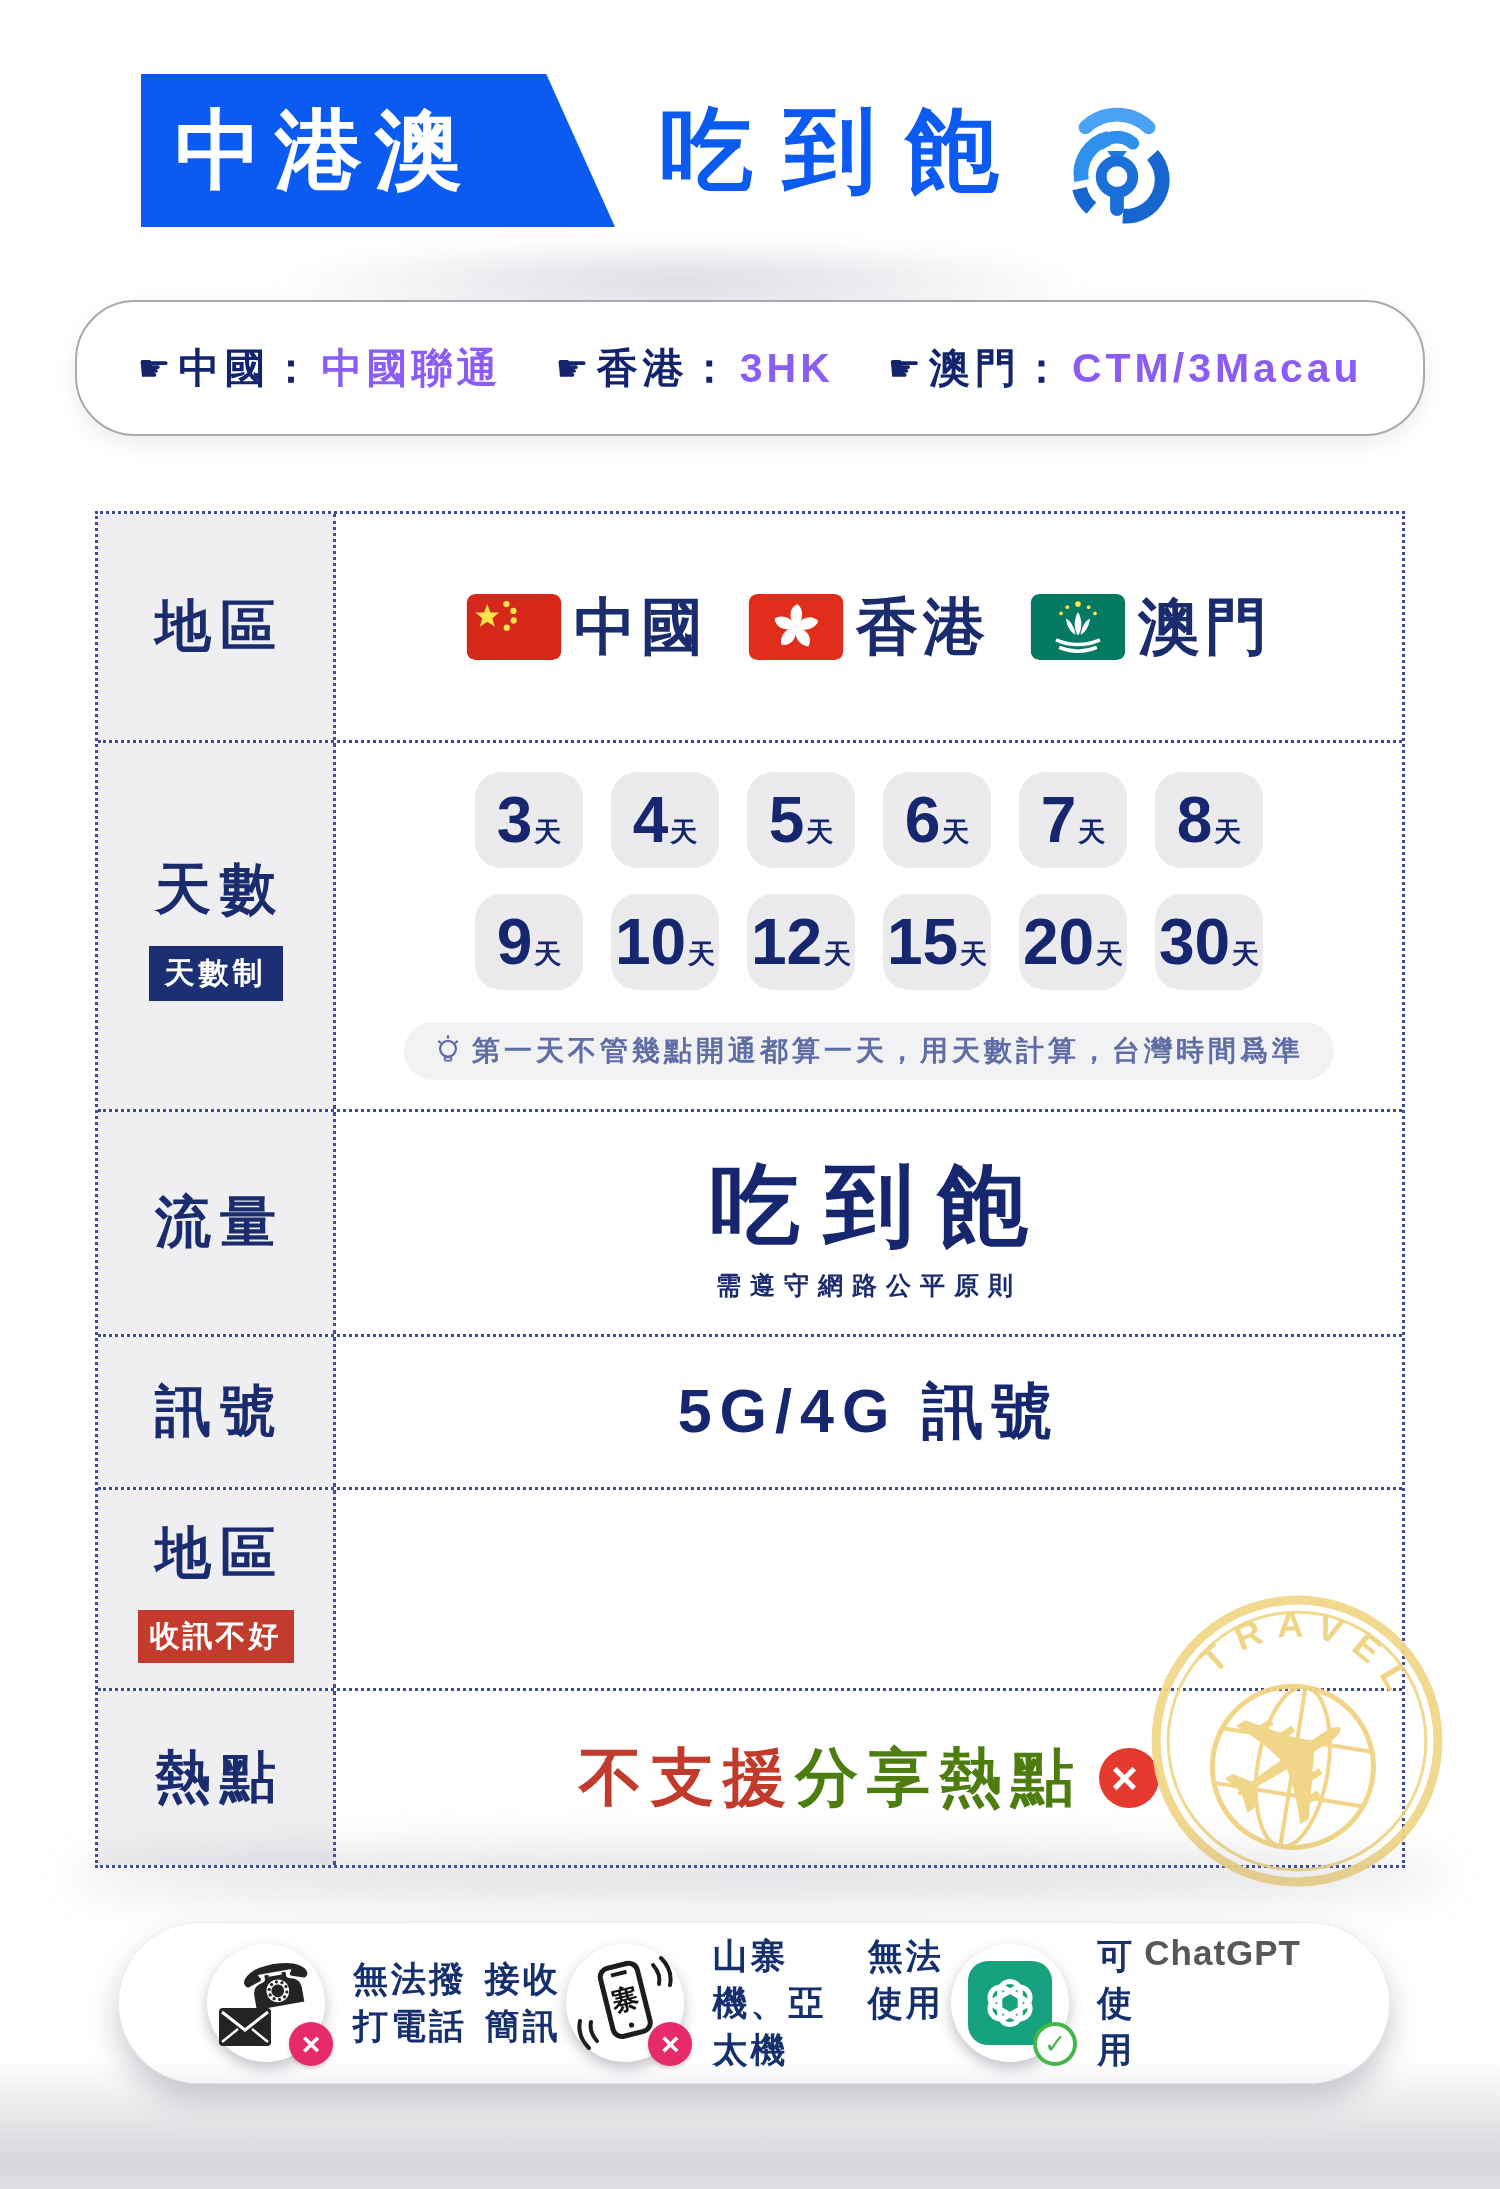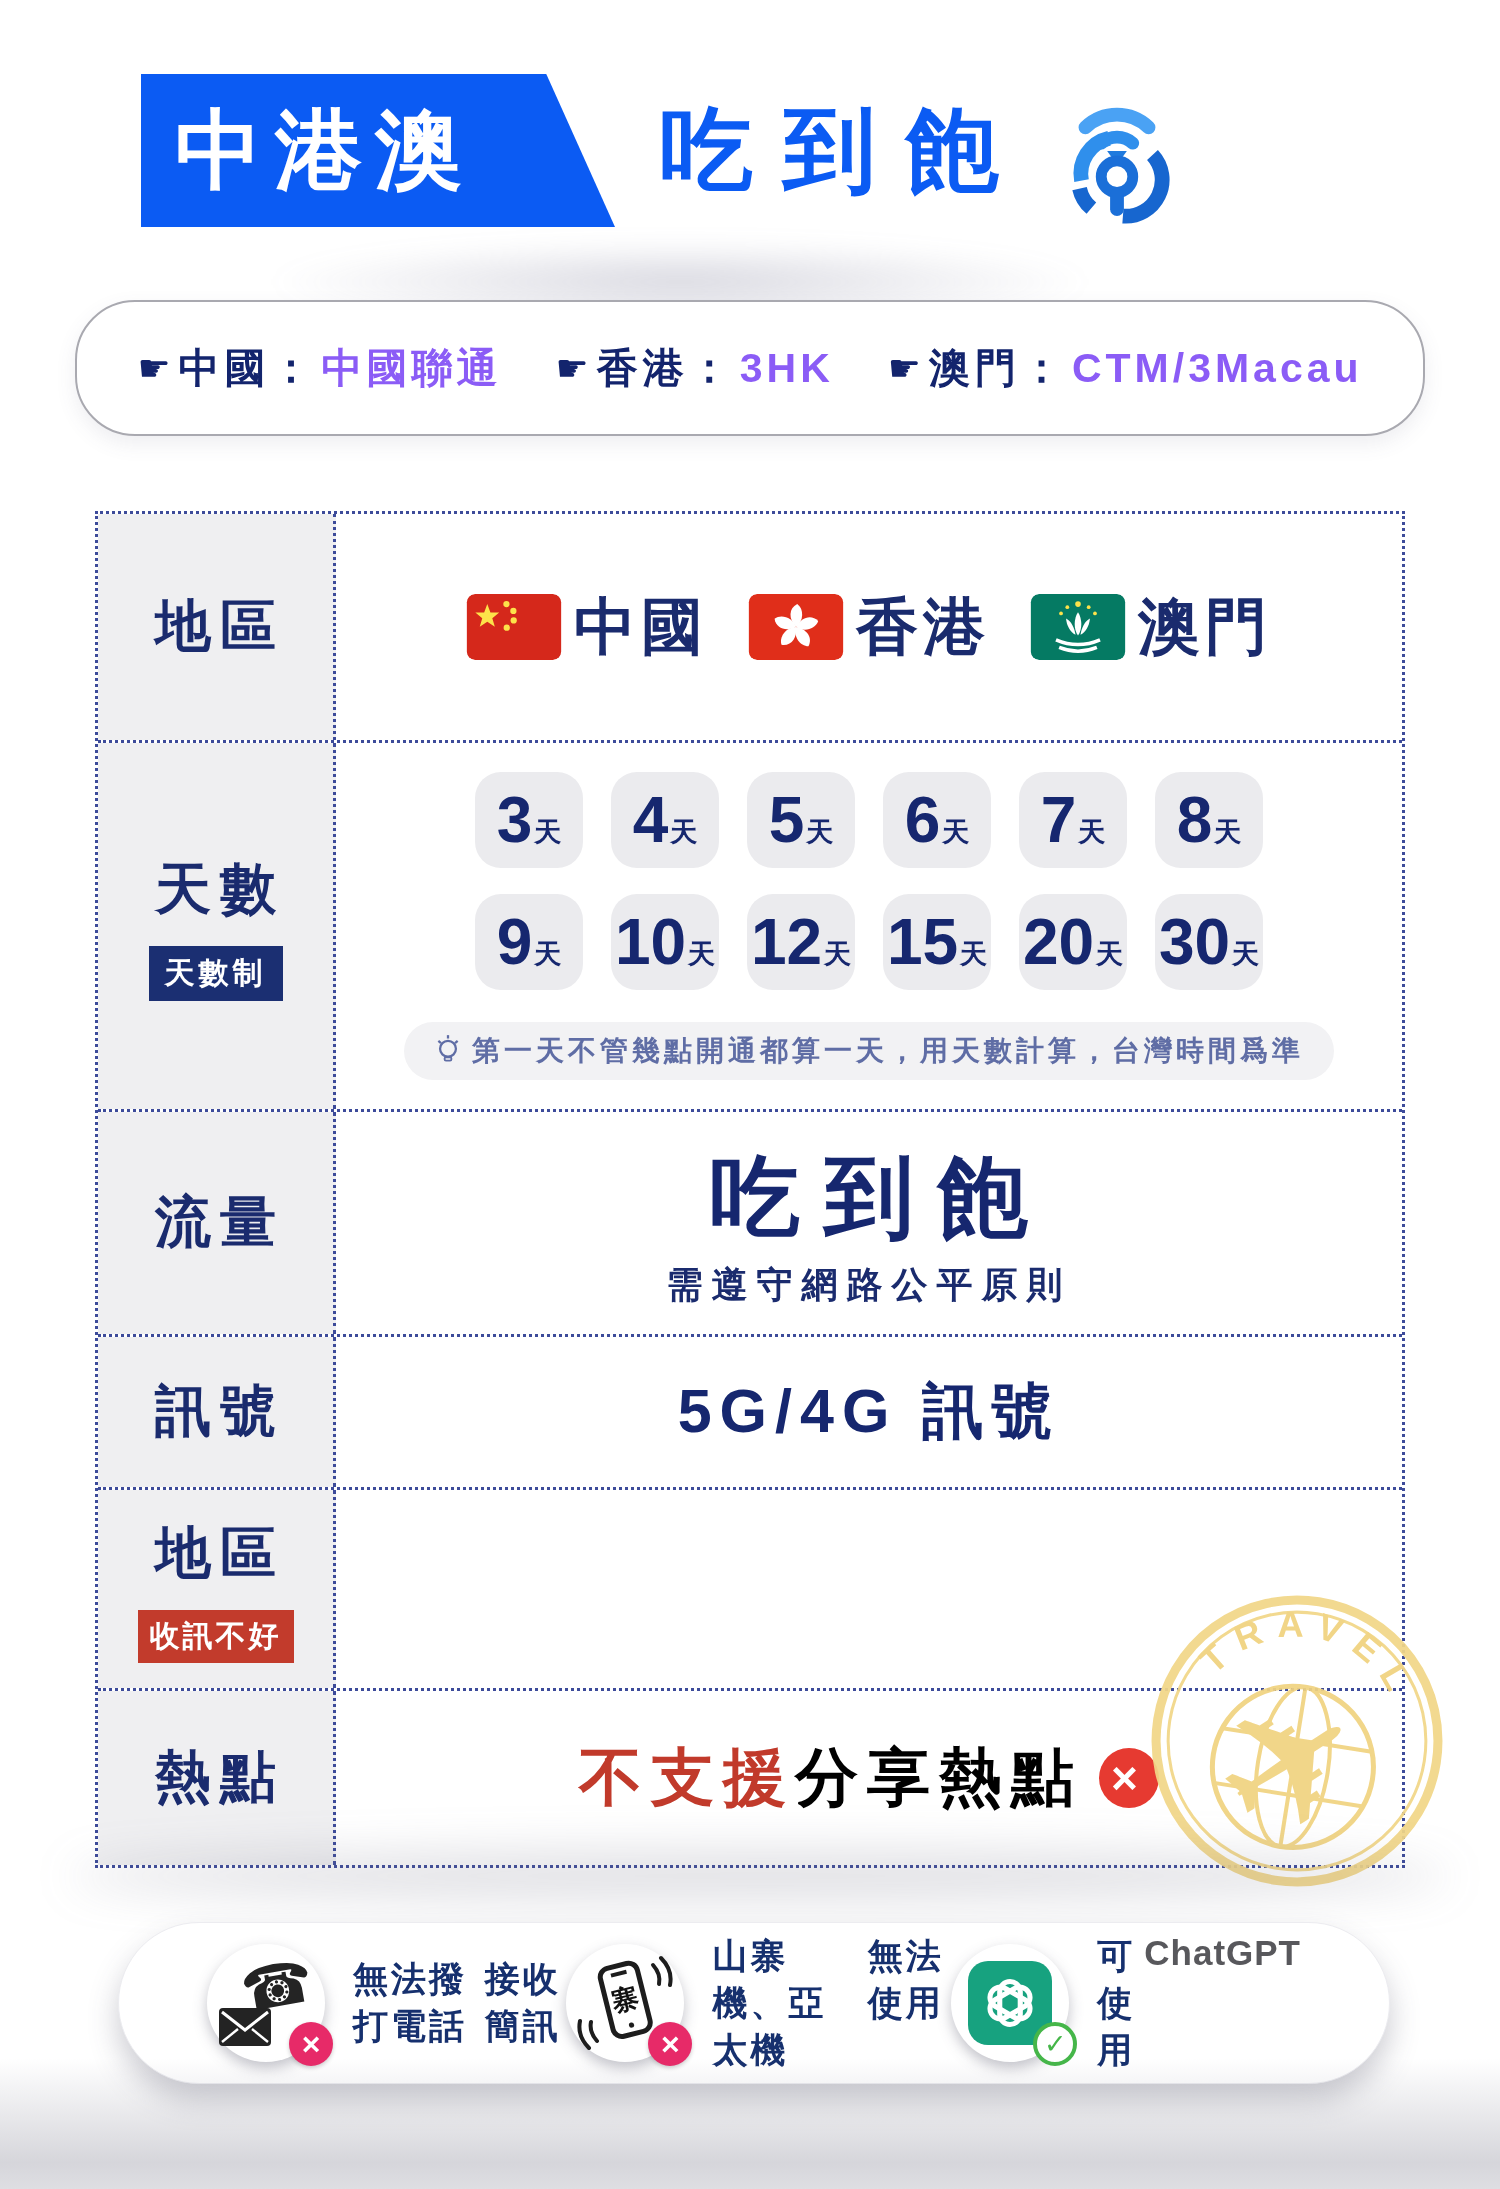--- a/index.html
+++ b/index.html
@@ -52,30 +52,30 @@
 
   .chips-wrap{display:flex;flex-direction:column;align-items:center;gap:26px;}
   .chips-row{display:flex;gap:28px;}
   .chip{width:108px;height:96px;background:#ebebee;border-radius:26px;display:flex;align-items:center;justify-content:center;}
   .chip-num{font-size:64px;font-weight:800;color:#16276f;}
   .chip-unit{font-size:27px;font-weight:800;color:#16276f;margin-top:24px;margin-left:2px;}
   .day-note{margin-top:6px;display:flex;align-items:center;gap:10px;background:#f2f2f4;border-radius:29px;
     height:58px;padding:0 30px;font-size:28px;font-weight:700;color:#5f6da5;letter-spacing:4px;}
 
   .flow-big{font-size:90px;font-weight:800;color:#16276f;letter-spacing:24px;text-indent:24px;}
-  .flow-note{margin-top:2px;font-size:36px;font-weight:800;color:#1a2b6e;letter-spacing:9px;}
+  .flow-note{margin-top:2px;font-size:25px;font-weight:800;color:#1a2b6e;letter-spacing:9px;}
 
   .signal-text{font-size:61px;font-weight:800;color:#16276f;letter-spacing:8px;}
 
   .coverage-line{display:flex;align-items:center;gap:30px;}
   .place{font-size:55px;font-weight:800;color:#b8392c;letter-spacing:16px;text-indent:16px;}
   .dot-sep{height:66px;width:0;border-left:7px dotted #3f6cc7;margin:0 4px;}
 
   .hotspot-line{display:flex;align-items:center;font-size:63px;font-weight:800;letter-spacing:9px;}
-  .no-txt{color:#c13a2b;} .rest-txt{color:#000000;}
+  .no-txt{color:#c13a2b;} .rest-txt{color:#4d7c0f;}
   .cross-big{width:60px;height:60px;border-radius:50%;background:#e63a31;color:#fff;display:flex;
     align-items:center;justify-content:center;font-size:46px;font-weight:800;margin-left:16px;line-height:1;}
 
   .stamp{position:absolute;left:1146px;top:1590px;width:302px;height:302px;transform:rotate(9deg);opacity:.93;}
 
   
   .footer-pill{position:absolute;left:118px;top:1922px;width:1272px;height:162px;background:#fff;border-radius:82px;
     box-shadow:0 16px 30px rgba(70,70,90,.28);display:flex;align-items:center;justify-content:space-between;
     padding:0 88px;box-sizing:border-box;border:1px solid #ececf0;}
   .f-item{display:flex;align-items:center;gap:28px;}

